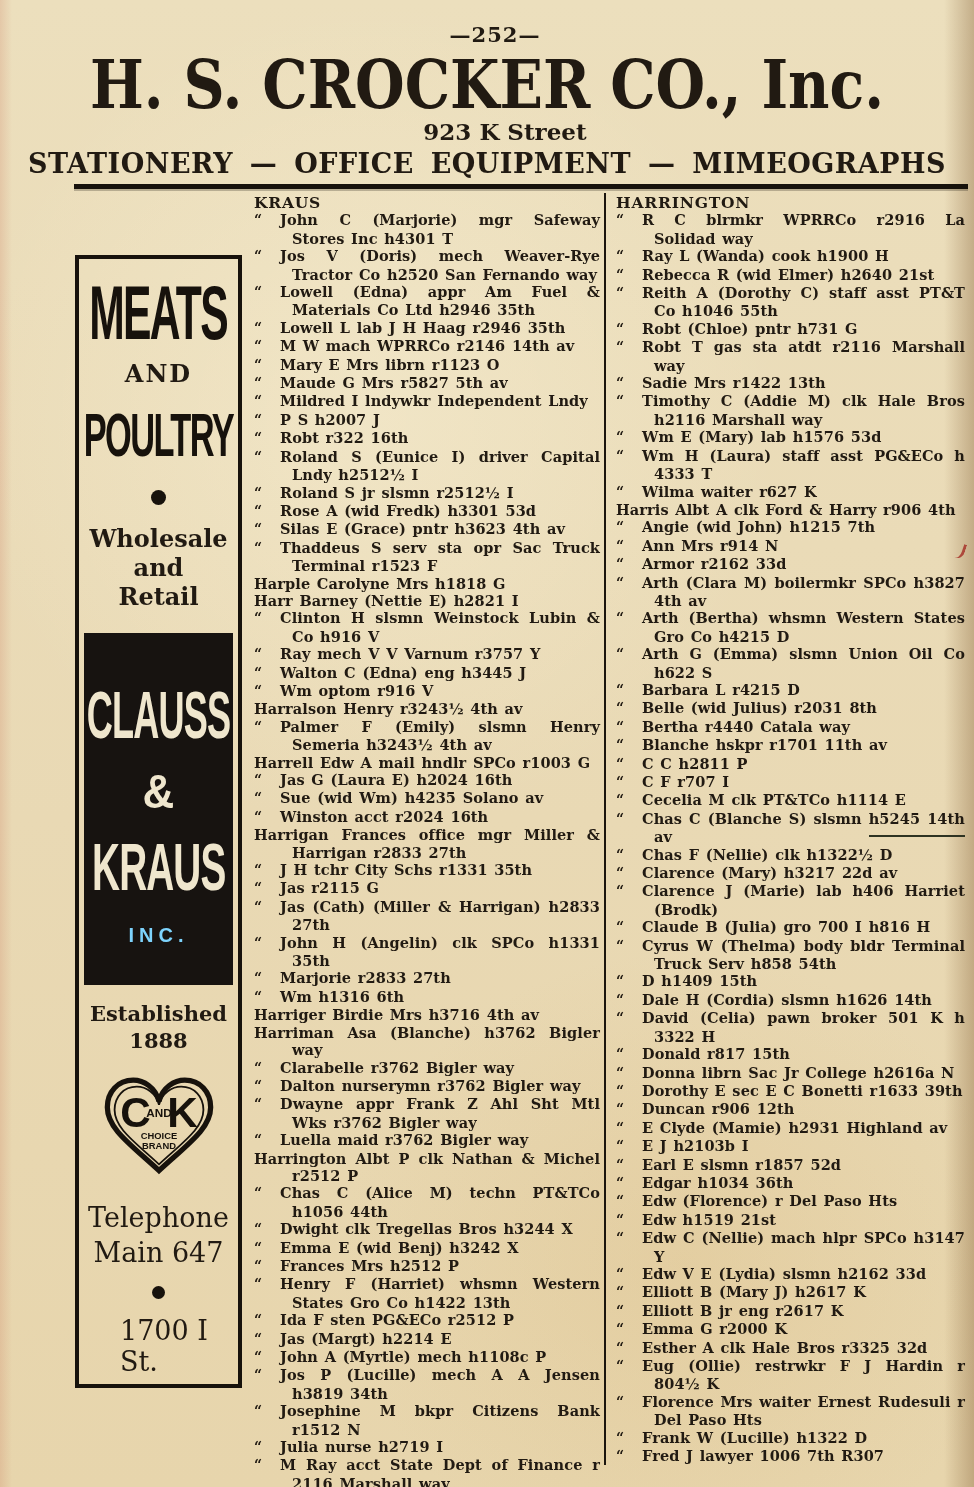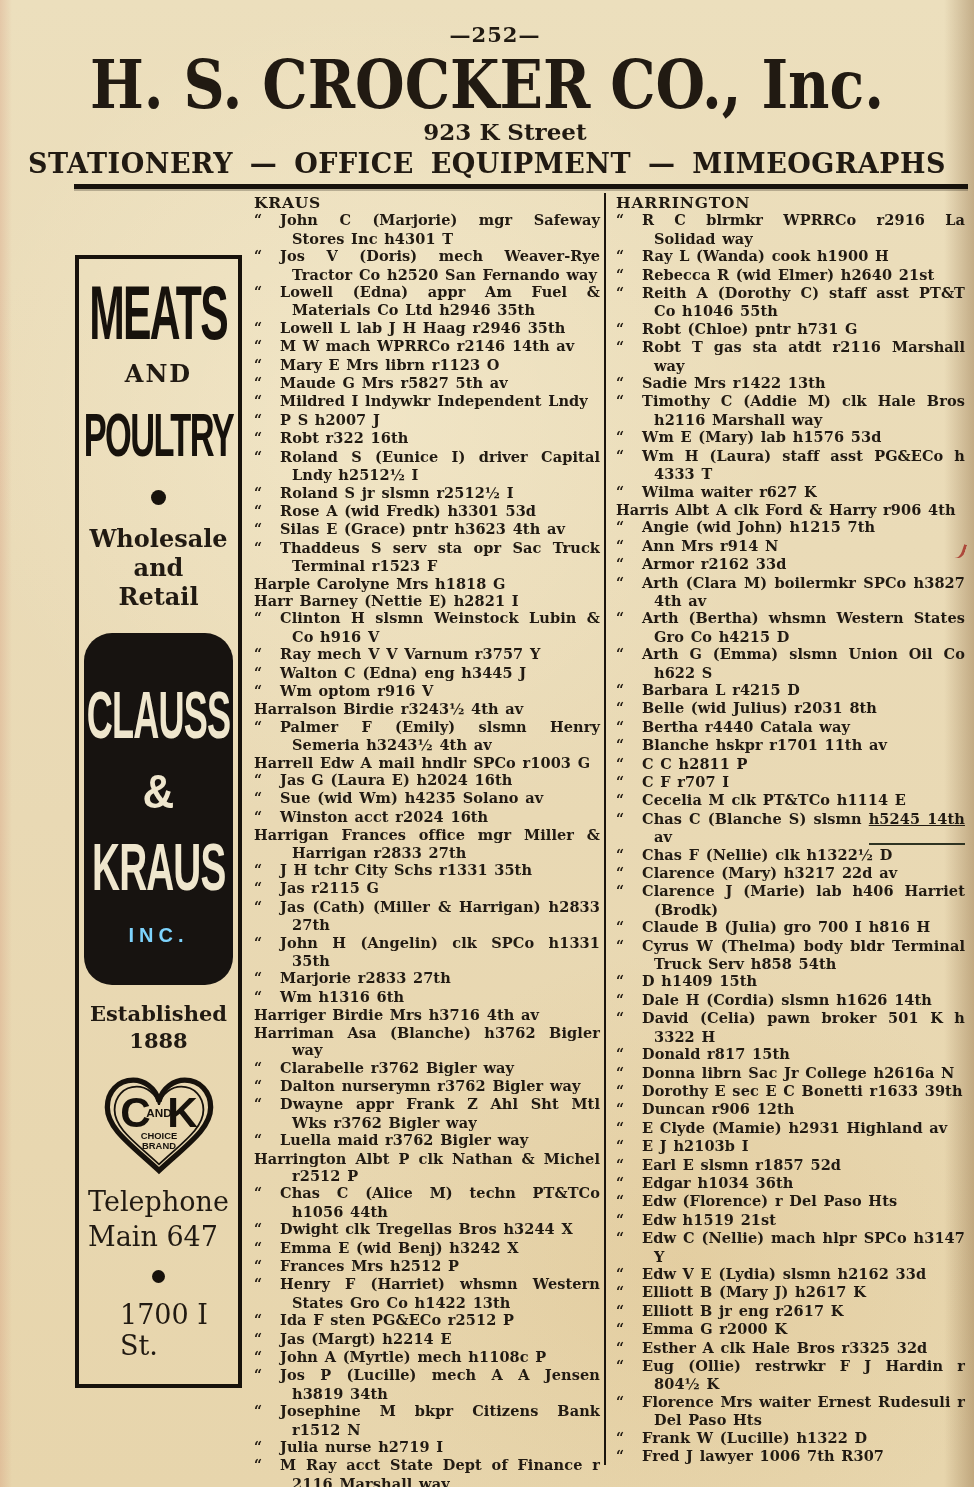--- a/index.html
+++ b/index.html
@@ -38,44 +38,44 @@
   .ad-big { font-family:"Liberation Sans", sans-serif; font-weight:bold; color:#17120c;
     white-space:nowrap; }
   .meats { height:76px; }
   .meats .ad-big { font-size:52px; letter-spacing:-2px; transform:scale(0.82,1.45); }
   .ad-and { font-size:24px; font-weight:bold; margin-top:8px; letter-spacing:2px; }
   .poultry { height:66px; margin-top:14px; }
   .poultry .ad-big { font-size:43px; letter-spacing:-2px; transform:scale(0.80,1.42); }
   .ad-bullet { width:15px; height:15px; border-radius:50%; background:#17120c; margin-top:22px; }
   .ad-wholesale { margin-top:20px; text-align:center; font-size:24px; font-weight:bold; line-height:1.2; }
   .ad-black-block { margin-top:22px; width:149px; height:352px; background:#171310;
-    display:flex; flex-direction:column; align-items:center; justify-content:center;border-radius:28px; }
+    display:flex; flex-direction:column; align-items:center; justify-content:center; }
   .ad-black-block .big-wrap { height:86px; }
   .clauss .ad-big { font-size:44px; color:#efe6cd; letter-spacing:-1px; transform:scale(0.82,1.50); }
   .amp { color:#efe6cd; font-size:44px; font-weight:bold; font-family:"Liberation Sans",sans-serif;
     margin:8px 0; transform:scaleY(1.1); }
   .kraus .ad-big { font-size:44px; color:#efe6cd; letter-spacing:-1px; transform:scale(0.88,1.50); }
   .ad-inc { color:#7dd3fc; font-size:20px; font-weight:bold; font-family:"Liberation Sans",sans-serif;
     letter-spacing:5px; margin-top:14px; }
   .ad-established { margin-top:16px; text-align:center; font-size:21px; font-weight:bold; line-height:1.25; }
   .ad-heart { margin-top:18px; }
-  .ad-phone { font-size:27px; line-height:1.3; }
+  .ad-phone { margin-top:16px; text-align:center; font-size:27px; line-height:1.3; }
   .ad-bullet2 { width:13px; height:13px; border-radius:50%; background:#17120c; margin-top:16px; }
   .ad-street { margin-top:16px; font-size:27px;margin-left:41px; }
 
   
   .col { position:absolute; top:194px; }
   .col-left  { left:254px; width:346px; }
   .col-right { left:616px; width:349px; }
   .col-divider { position:absolute; left:604px; top:193px; width:2px; height:1272px; background:#1b150e; }
   .dir-heading { font-size:15.5px; font-weight:bold; letter-spacing:0.8px; line-height:17.4px; }
   .entry { font-size:14.5px; font-weight:bold; line-height:17.4px; letter-spacing:0.1px;
     word-spacing:1.5px; padding-left:38px; text-indent:-38px; text-align:justify; }
   .entry .dm { display:inline-block; width:26px; text-indent:0; font-size:14px; }
-  .pen-underline { border-bottom:2px solid #2e3322; padding-bottom:16px;text-decoration:underline; }
+  .pen-underline { border-bottom:2px solid #2e3322; padding-bottom:8px; }
 
   
   .pen-mark { position:absolute; left:955px; top:543px; width:7px; height:16px;
     border-right:3px solid #a8352c; border-radius:0 0 8px 0; transform:rotate(18deg); opacity:0.85; }
 </style>
 </head>
 <body>
 
 <div class="page">
   <div class="edge-left"></div>
@@ -153,21 +153,21 @@
         <div class="entry"><span class="dm">“</span>Roland S jr slsmn r2512½ I</div>
         <div class="entry"><span class="dm">“</span>Rose A (wid Fredk) h3301 53d</div>
         <div class="entry"><span class="dm">“</span>Silas E (Grace) pntr h3623 4th av</div>
         <div class="entry"><span class="dm">“</span>Thaddeus S serv sta opr Sac Truck Terminal r1523 F</div>
         <div class="entry">Harple Carolyne Mrs h1818 G</div>
         <div class="entry">Harr Barney (Nettie E) h2821 I</div>
         <div class="entry"><span class="dm">“</span>Clinton H slsmn Weinstock Lubin &amp; Co h916 V</div>
         <div class="entry"><span class="dm">“</span>Ray mech V V Varnum r3757 Y</div>
         <div class="entry"><span class="dm">“</span>Walton C (Edna) eng h3445 J</div>
         <div class="entry"><span class="dm">“</span>Wm optom r916 V</div>
-        <div class="entry">Harralson Birdie r3243½ 4th av</div>
+        <div class="entry">Harralson Henry r3243½ 4th av</div>
         <div class="entry"><span class="dm">“</span>Palmer F (Emily) slsmn Henry Semeria h3243½ 4th av</div>
         <div class="entry">Harrell Edw A mail hndlr SPCo r1003 G</div>
         <div class="entry"><span class="dm">“</span>Jas G (Laura E) h2024 16th</div>
         <div class="entry"><span class="dm">“</span>Sue (wid Wm) h4235 Solano av</div>
         <div class="entry"><span class="dm">“</span>Winston acct r2024 16th</div>
         <div class="entry">Harrigan Frances office mgr Miller &amp; Harrigan r2833 27th</div>
         <div class="entry"><span class="dm">“</span>J H tchr City Schs r1331 35th</div>
         <div class="entry"><span class="dm">“</span>Jas r2115 G</div>
         <div class="entry"><span class="dm">“</span>Jas (Cath) (Miller &amp; Harrigan) h2833 27th</div>
         <div class="entry"><span class="dm">“</span>John H (Angelin) clk SPCo h1331 35th</div>

